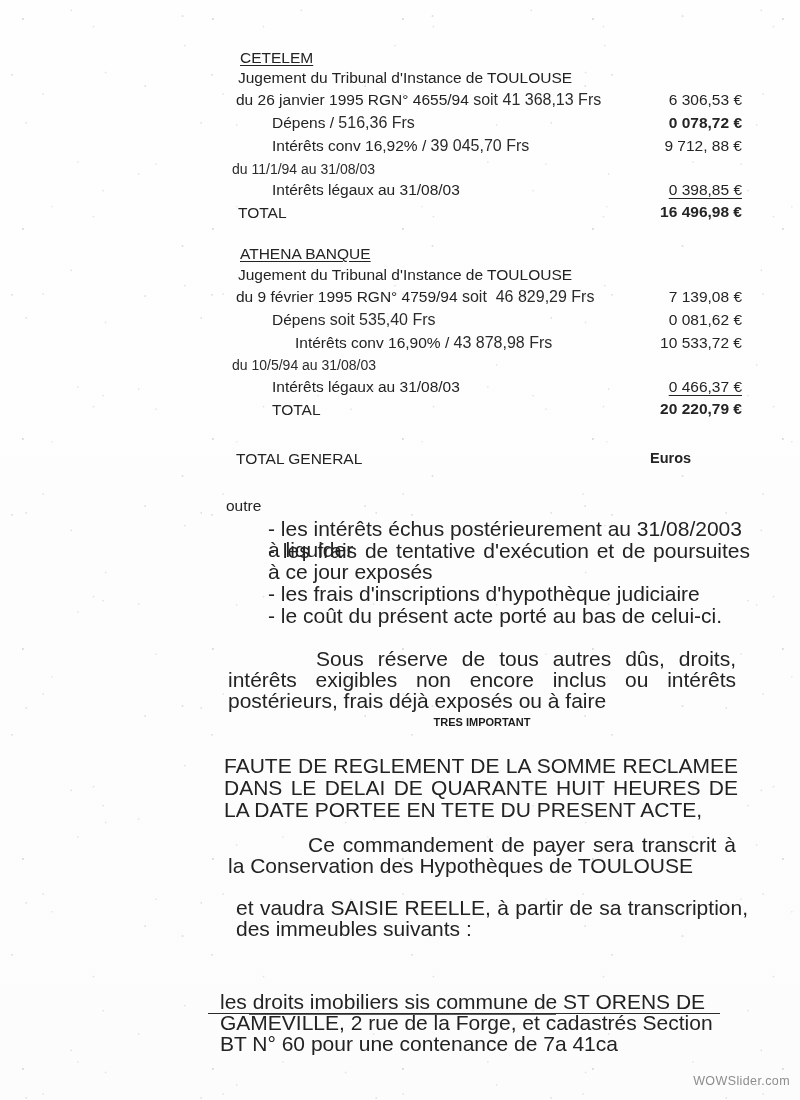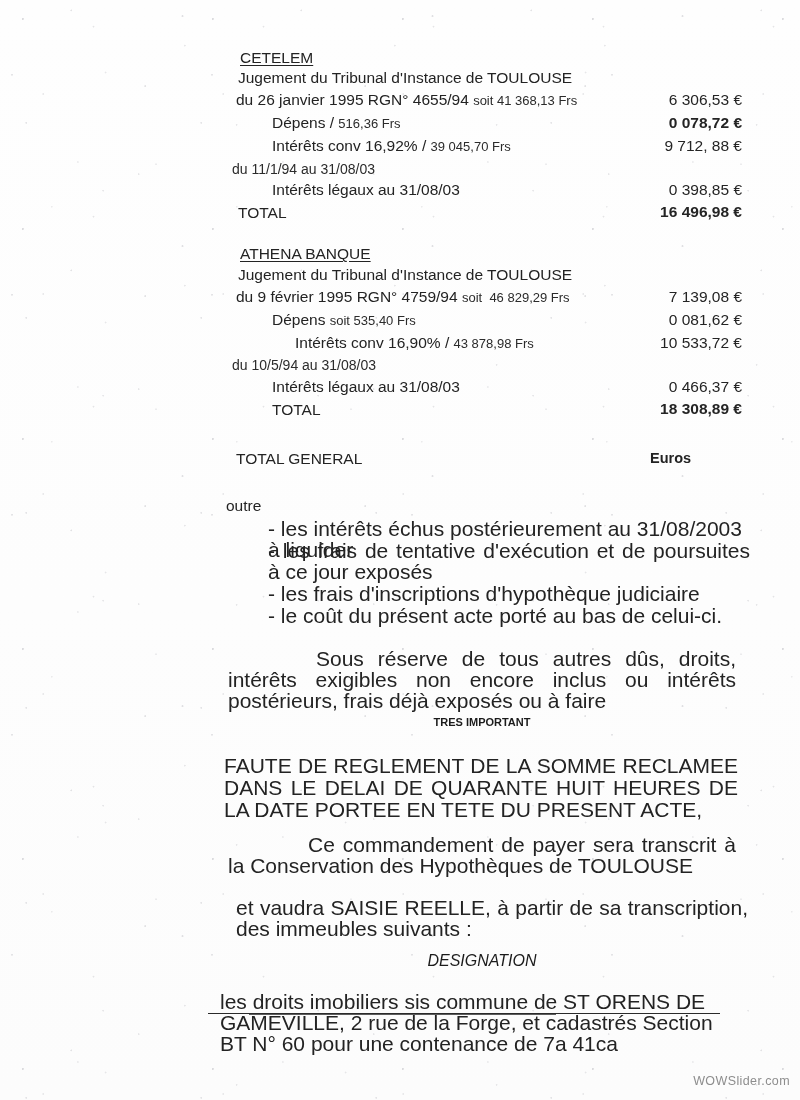--- a/index.html
+++ b/index.html
@@ -53,37 +53,38 @@
 
   
   .ln {
     position: absolute;
     white-space: pre;
     font-size: 15.5px;
     line-height: 1;
     color: #232323;
   }
   .small {
-    font-size: 13px;
+    font-size: 16px;
     color: #2b2b2b;
   }
   .u { text-decoration: underline; text-underline-offset: 2px; }
   .b { font-weight: bold; }
   .it { font-style: italic; }
 
   .amt {
     position: absolute;
     right: 58px;
     white-space: pre;
     font-size: 15.5px;
     line-height: 1;
     text-align: right;
     color: #242424;
   }
   .amt.u-line {
+    text-decoration: underline;
     text-underline-offset: 3px;
   }
   .amt.tot { font-weight: bold; }
 
   
   .para {
     position: absolute;
     font-size: 21px;
     line-height: 21px;
     color: #232323;
@@ -169,21 +170,21 @@
 
     <div class="ln" style="left:272px; top:335px;margin-left:23px;"><span>Intérêts conv 16,90% / </span><span class="small">43 878,98 Frs</span></div>
     <div class="amt" style="top:335px;">10 533,72 €</div>
 
     <div class="ln small" style="left:232px; top:358px; font-size:14px;">du 10/5/94 au 31/08/03</div>
 
     <div class="ln" style="left:272px; top:379px;">Intérêts légaux au 31/08/03</div>
     <div class="amt u-line" style="top:379px;">0 466,37 €</div>
 
     <div class="ln" style="left:272px; top:402px;">TOTAL</div>
-    <div class="amt tot" style="top:401px;">18 308,89 €</div>
+    <div class="amt tot" style="top:401px;">20 220,79 €</div>
   </div>
 
   <div class="ln" style="left:236px; top:451px;">TOTAL GENERAL</div>
   <div class="ln b" style="left:650px; top:451px; font-size:14.5px;">Euros</div>
 
   <div>
     <div class="ln" style="left:226px; top:498px;">outre</div>
 
     <div class="para noj" style="left:268px; top:518px; width:480px;">- les intérêts échus postérieurement au 31/08/2003 à liquider</div>
 
@@ -197,21 +198,20 @@
   <div class="para" style="left:228px; top:648px; width:508px; text-indent:88px;">Sous réserve de tous autres dûs, droits, intérêts exigibles non encore inclus ou intérêts postérieurs, frais déjà exposés ou à faire</div>
 
   <div class="center b" style="left:228px; top:717px; width:508px; font-size:11px;">TRES IMPORTANT</div>
 
   <div class="para" style="left:224px; top:755px; width:514px; line-height:22px;">FAUTE DE REGLEMENT DE LA SOMME RECLAMEE DANS LE DELAI DE QUARANTE HUIT HEURES DE LA DATE PORTEE EN TETE DU PRESENT ACTE,</div>
 
   <div class="para" style="left:228px; top:834px; width:508px; text-indent:80px;">Ce commandement de payer sera transcrit à la Conservation des Hypothèques de TOULOUSE</div>
 
   <div class="para" style="left:236px; top:897px; width:512px;">et vaudra SAISIE REELLE, à partir de sa transcription, des immeubles suivants :</div>
 
-  <div class="center it" style="left:228px; top:953px; width:508px; font-size:16px;">DESIGNATION</div>
 
   <div class="para noj" style="left:220px; top:991px; width:520px;">les droits imobiliers sis commune de ST ORENS DE GAMEVILLE, 2 rue de la Forge, et cadastrés Section BT N° 60 pour une contenance de 7a 41ca</div>
 
   <div id="footer-rule"></div>
 
   <div id="watermark">WOWSlider.com</div>
 
 </div>
 
 </body></html>

